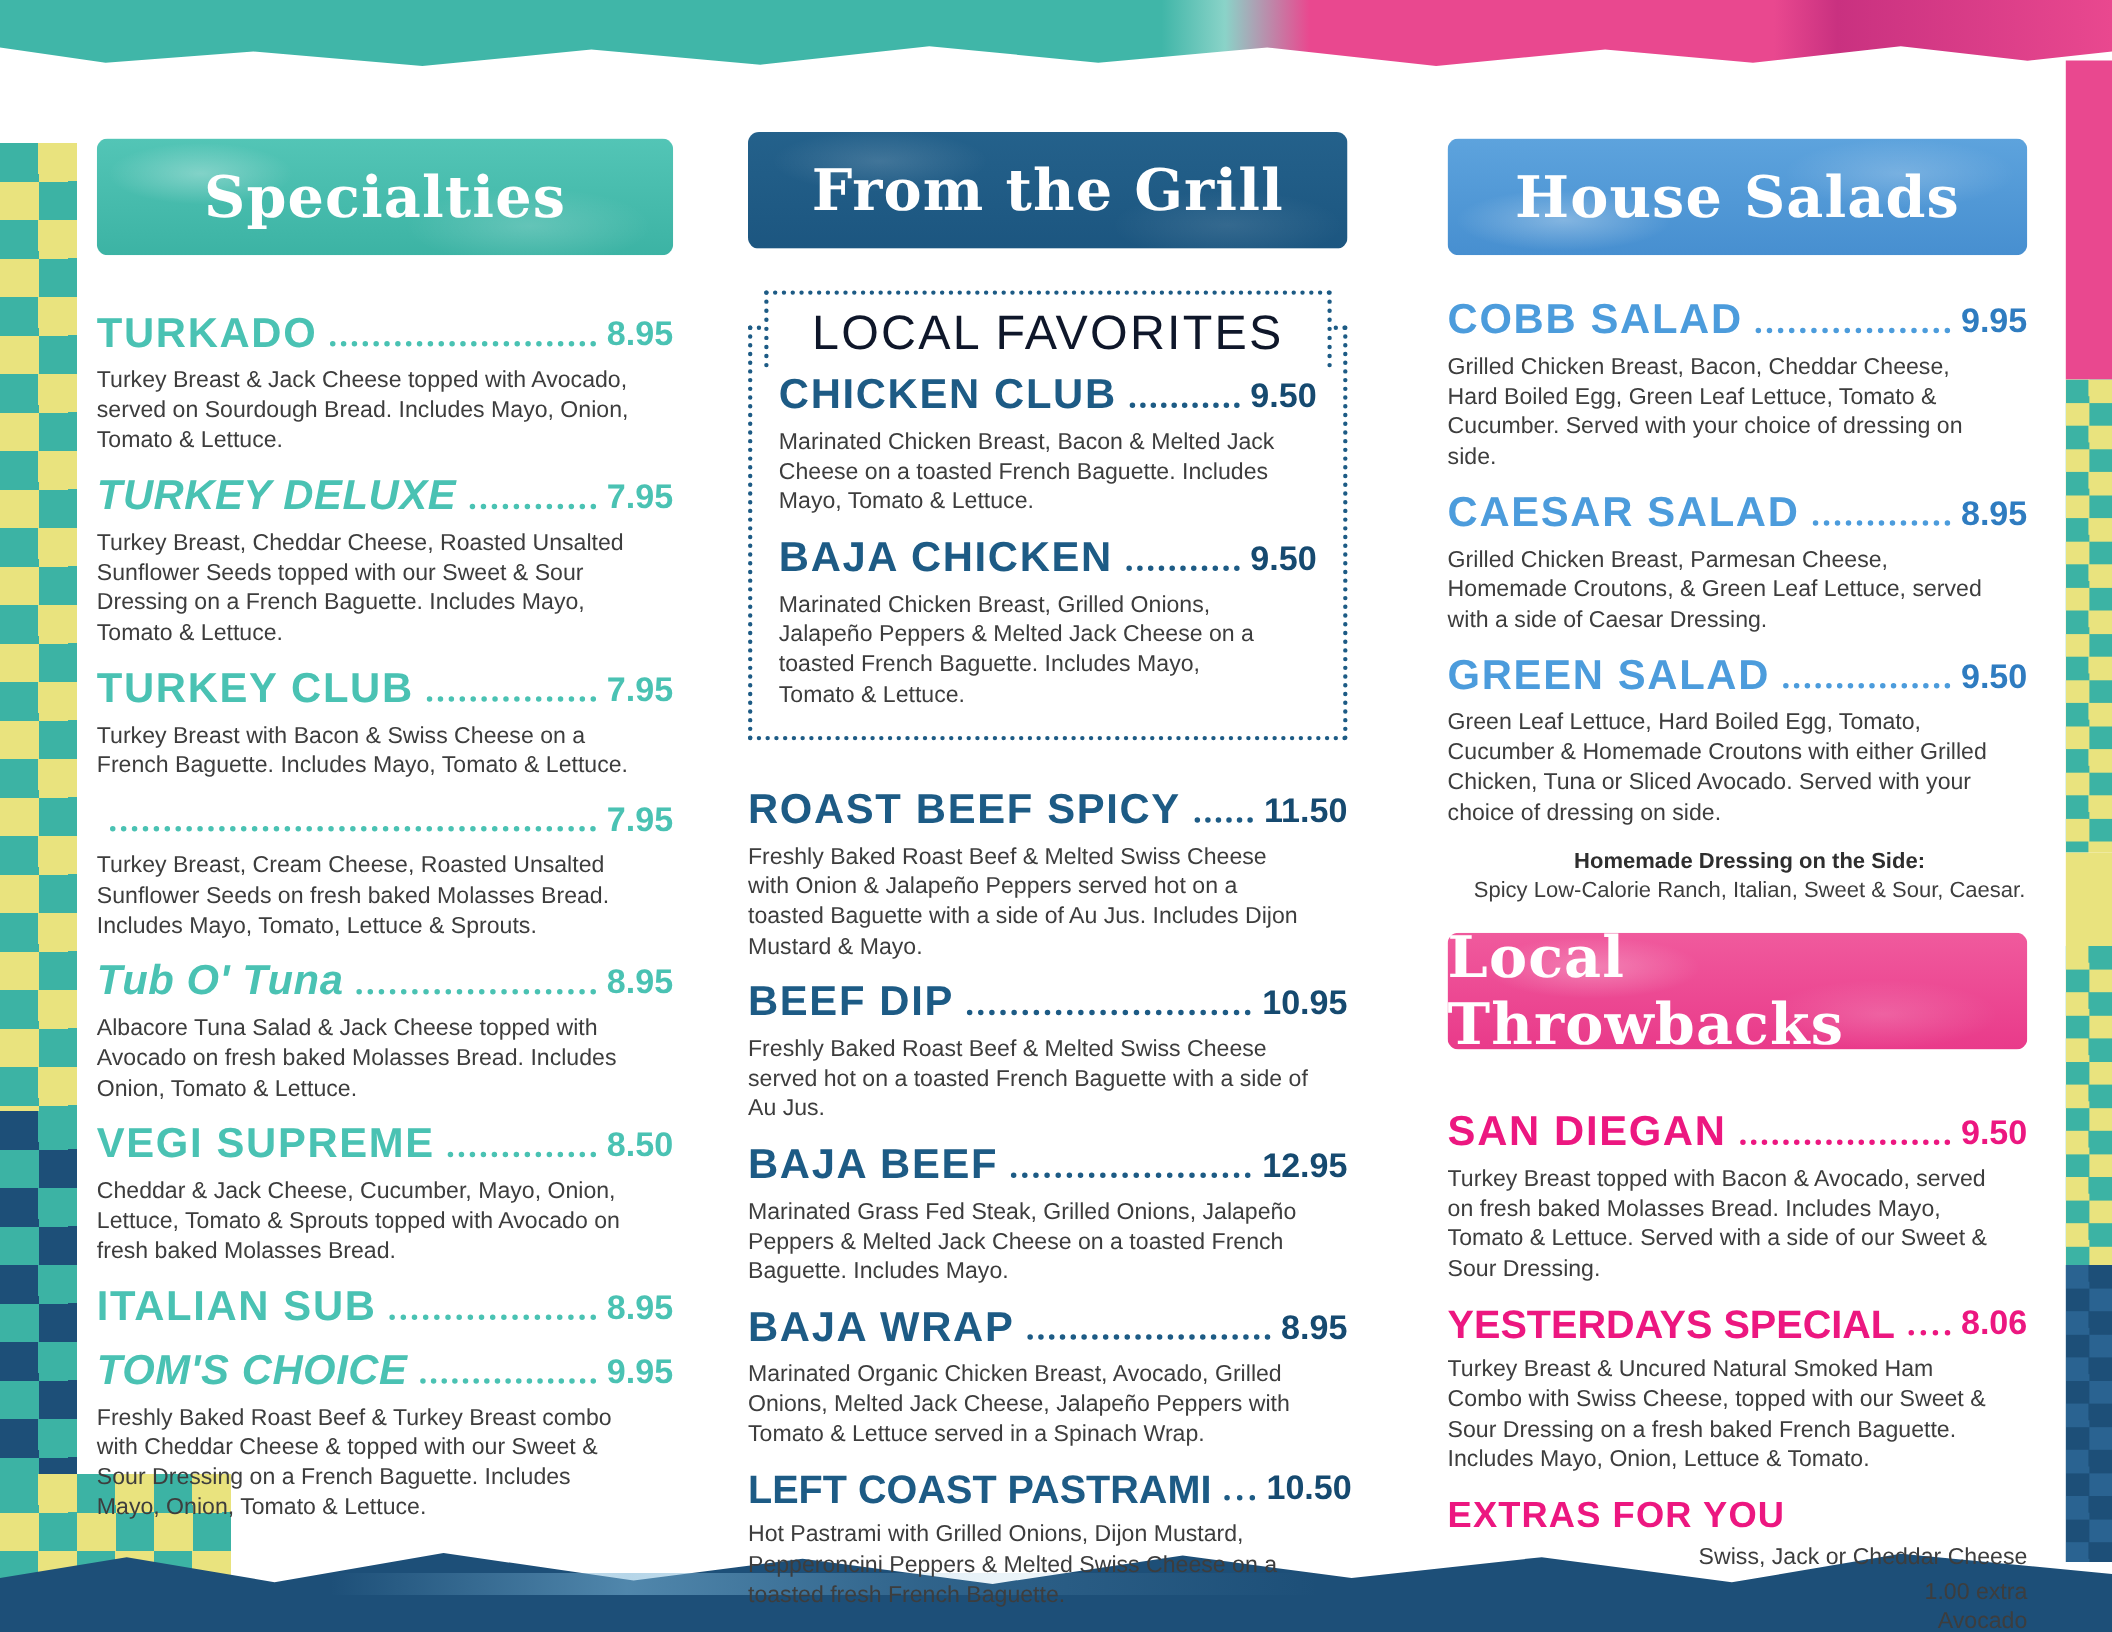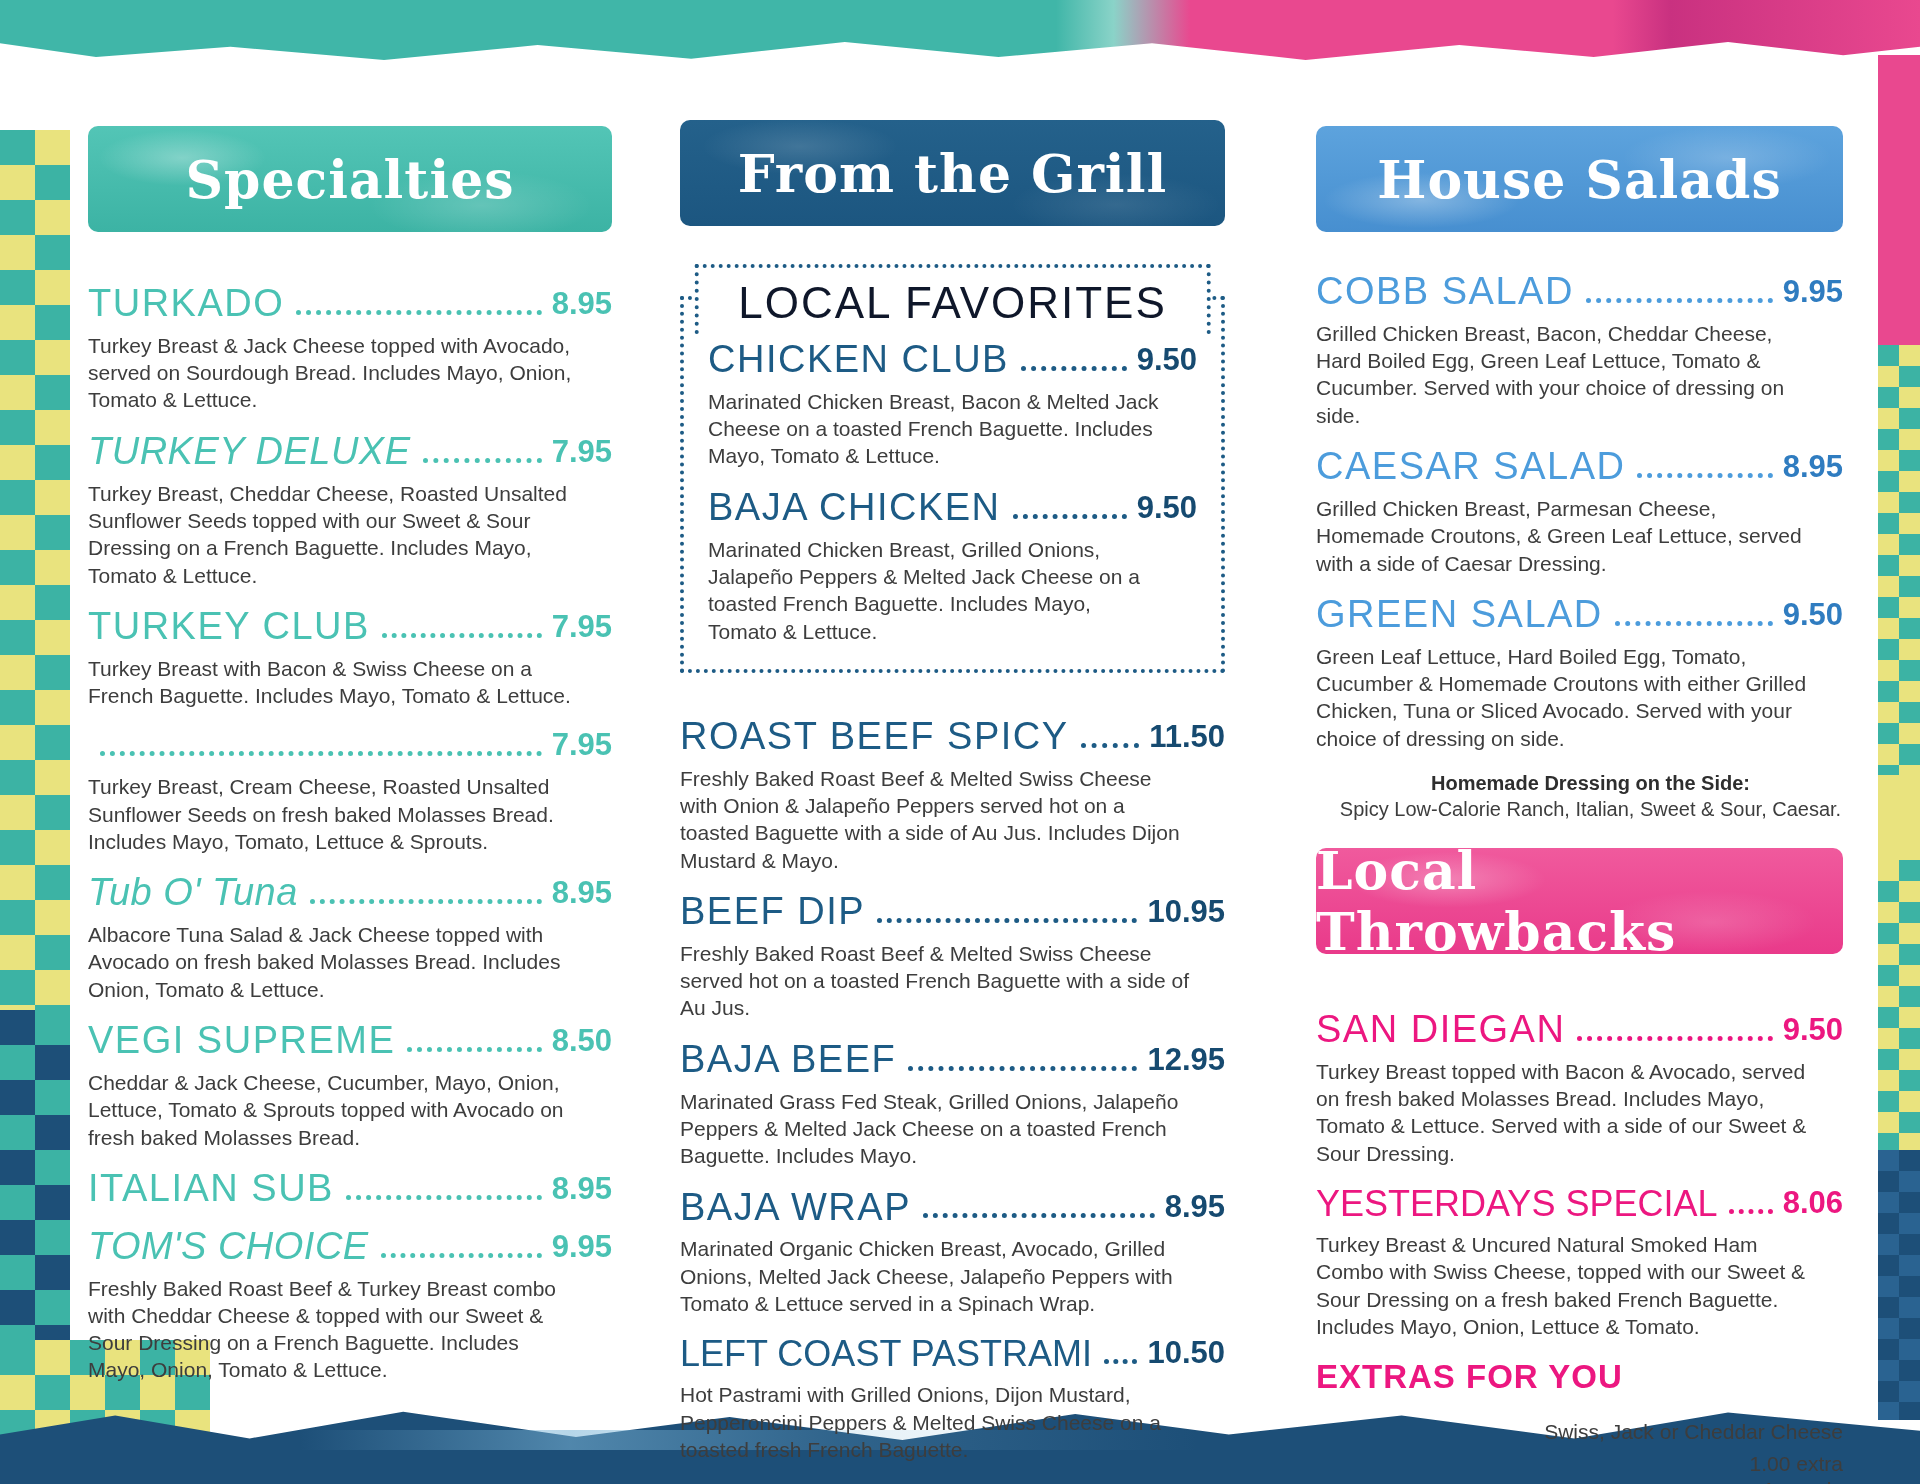--- a/index.html
+++ b/index.html
@@ -65,21 +65,21 @@
       radial-gradient(150px 45px at 78% 30%,rgba(255,255,255,.20),rgba(255,255,255,0) 70%),
       linear-gradient(180deg,#5da3dd,#478fd0);}
   .banner-pink{background:
       radial-gradient(140px 40px at 25% 30%,rgba(255,255,255,.28),rgba(255,255,255,0) 70%),
       radial-gradient(150px 45px at 75% 70%,rgba(255,255,255,.16),rgba(255,255,255,0) 70%),
       linear-gradient(180deg,#f05a9d,#e93a8a);}
   
   .items{margin-top:52px;}
   .menu-item{margin-bottom:18px;}
   .name-row{display:flex;align-items:flex-end;}
-  .item-name{font-weight:400;font-size:38px;letter-spacing:1.5px;line-height:1.05;white-space:nowrap;}
+  .item-name{font-weight:700;font-size:38px;letter-spacing:1.5px;line-height:1.05;white-space:nowrap;}
   .leader{flex:1 1 auto;border-bottom:5px dotted currentColor;margin:0 10px 9px 12px;min-width:28px;}
   .item-price{font-weight:700;font-size:31px;white-space:nowrap;padding-bottom:2px;}
   .item-desc{font-size:21px;line-height:1.3;color:#3d3d3d;margin-top:8px;padding-right:36px;}
   
   .scheme-teal .item-name,.scheme-teal .leader,.scheme-teal .item-price{color:#4ac2b3;}
   .scheme-navy .item-name,.scheme-navy .leader{color:#1d5b85;}
   .scheme-navy .item-price{color:#164a70;}
   .scheme-blue .item-name,.scheme-blue .leader{color:#4c9cdc;}
   .scheme-blue .item-price{color:#2f7cc0;}
   .scheme-pink .item-name,.scheme-pink .leader,.scheme-pink .item-price{color:#ec1780;}
@@ -90,21 +90,21 @@
   .fav-tab{
     position:absolute;top:-36px;left:50%;transform:translateX(-50%);
     background:#fff;border:4px dotted #1d5b85;border-bottom:none;
     padding:10px 40px 6px 40px;white-space:nowrap;
   }
   .fav-title{font-weight:400;font-size:44px;letter-spacing:2px;color:#0f172a;}
   
   .dressing-note{margin:6px 0 26px 22px;font-size:20px;line-height:1.3;text-align:center;}
   .dressing-lead{font-weight:700;color:#2e2e2e;}
   .throwback-items{margin-top:56px;}
-  .extras-title{font-weight:700;font-size:33px;letter-spacing:1px;color:#ec1780;margin:10px 0 24px 0;}
+  .extras-title{font-weight:700;font-size:33px;letter-spacing:1px;color:#ec1780;margin:10px 0 8px 0;}
   .extra-row{display:flex;align-items:flex-end;font-size:21px;color:#3d3d3d;margin:2px 0 2px 10px;flex-direction:column;}
   .extra-leader{flex:1 1 auto;border-bottom:3px dotted #4a4a4a;margin:0 6px 5px 8px;}
   .extra-price{white-space:nowrap;}
 </style>
 </head>
 <body>
 
 <div class="decor top-bar"></div>
 <div class="decor left-rail-a"></div>
 <div class="decor left-rail-b"></div>

